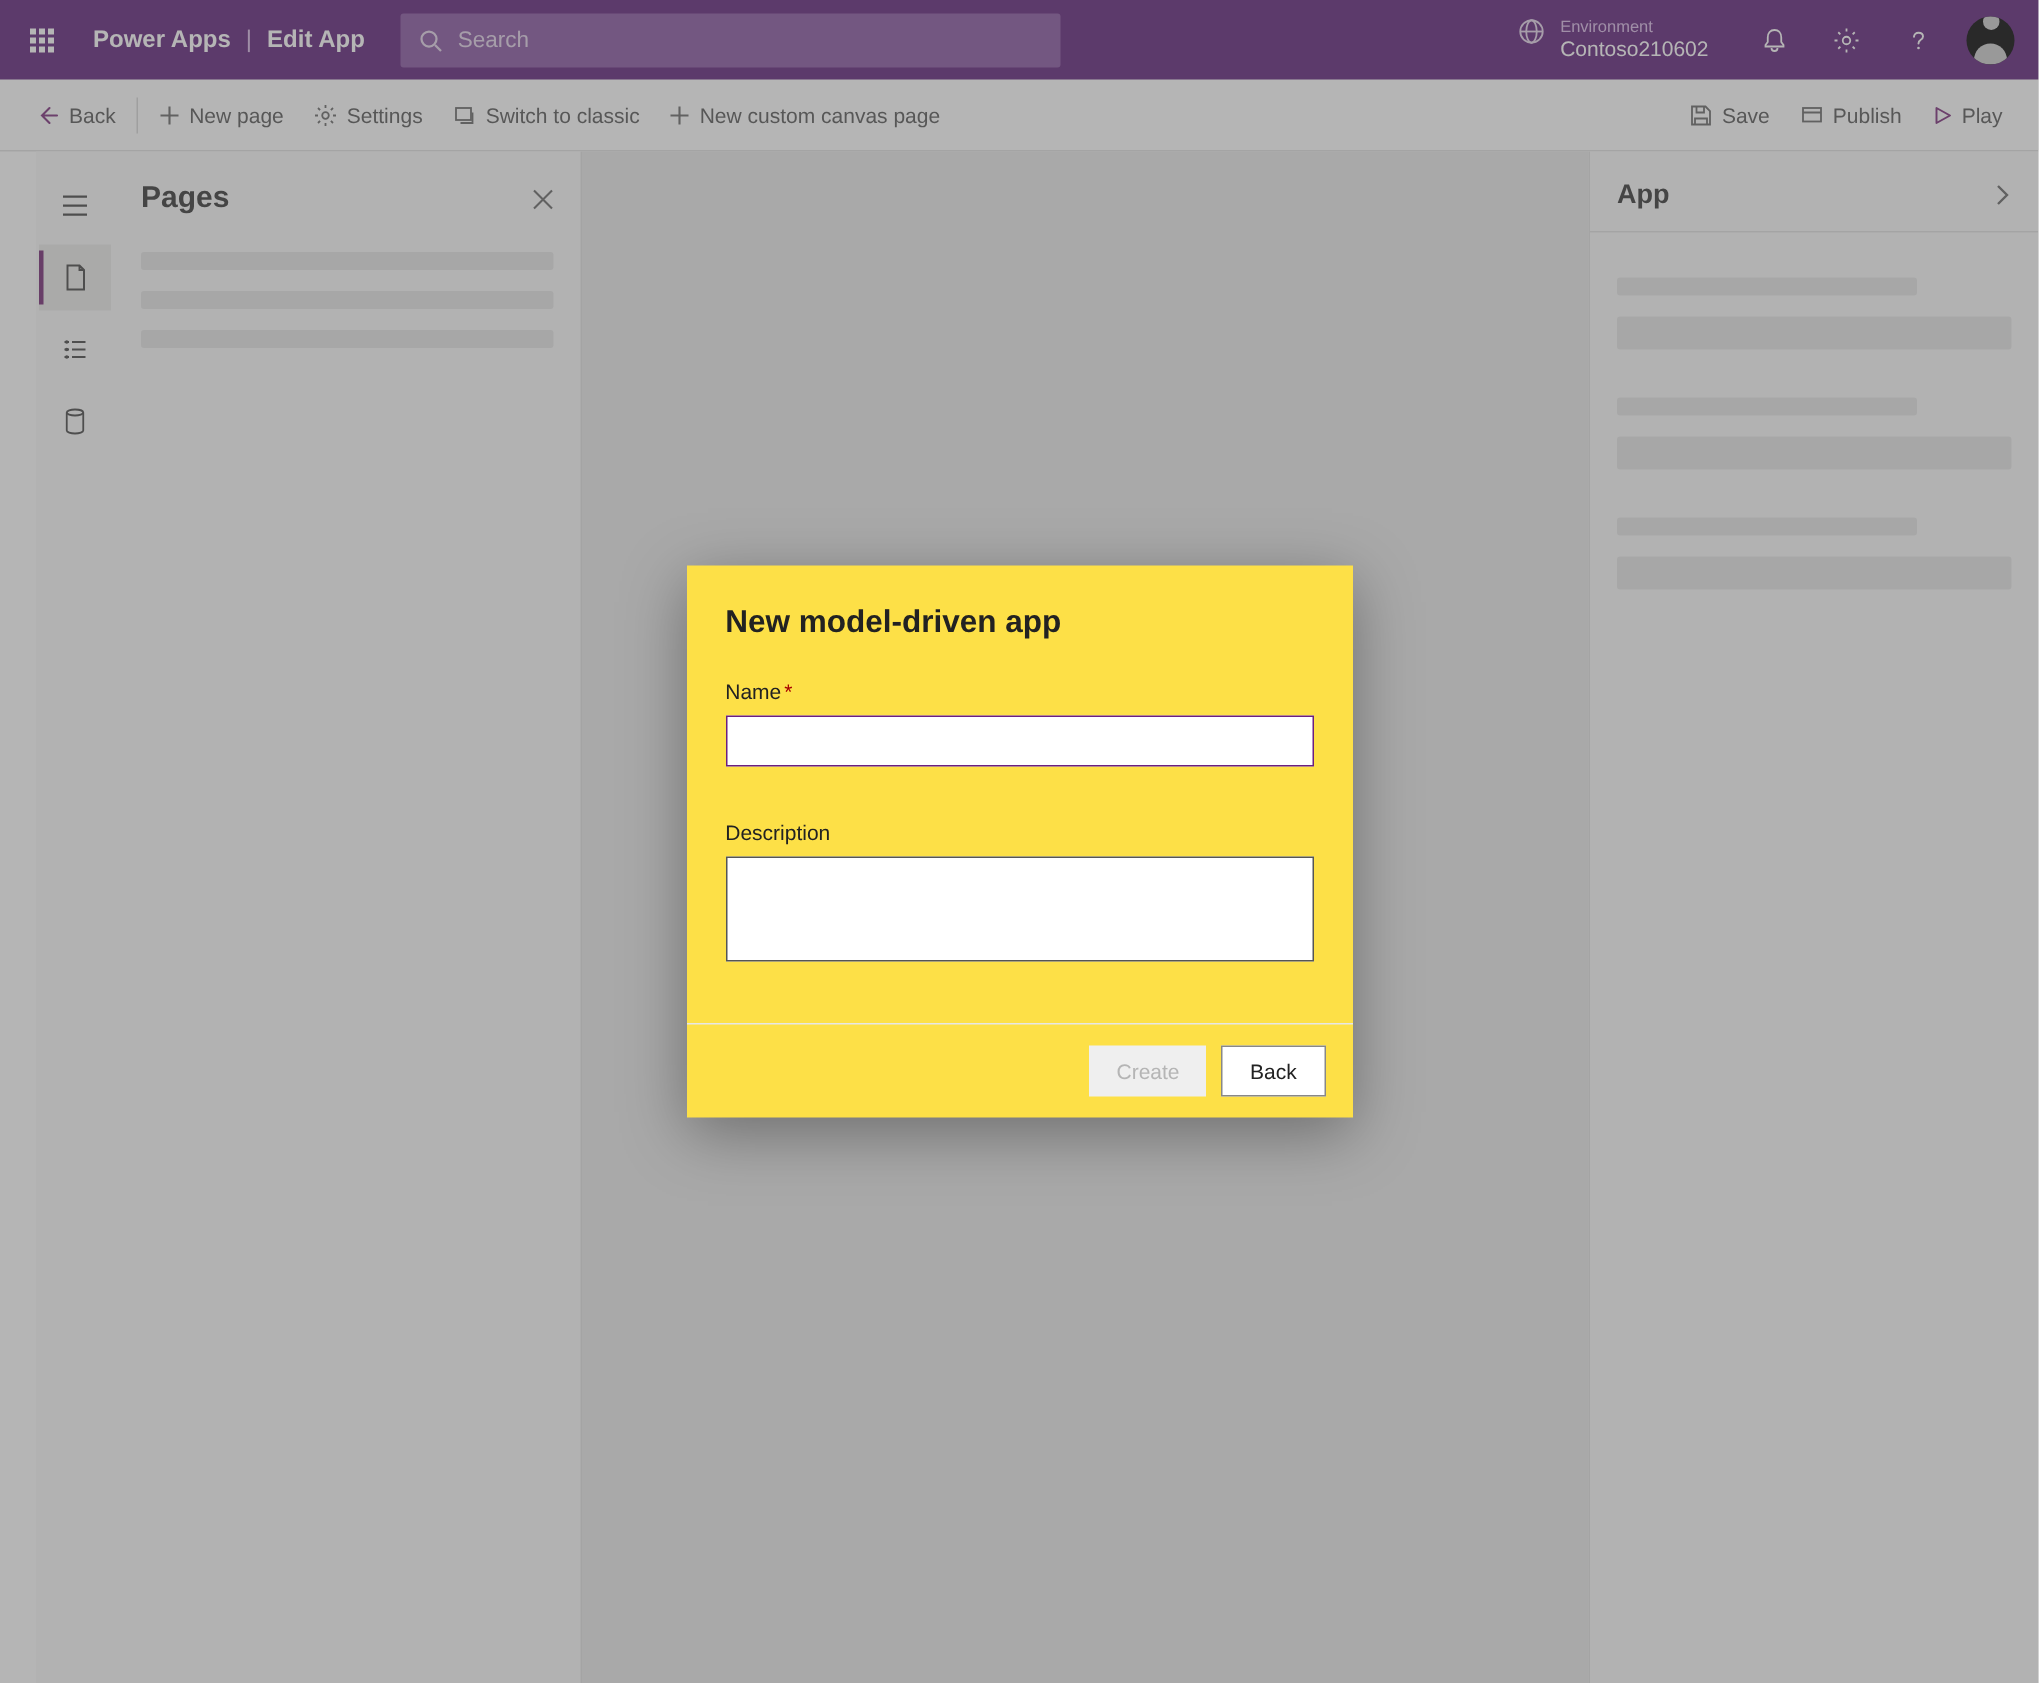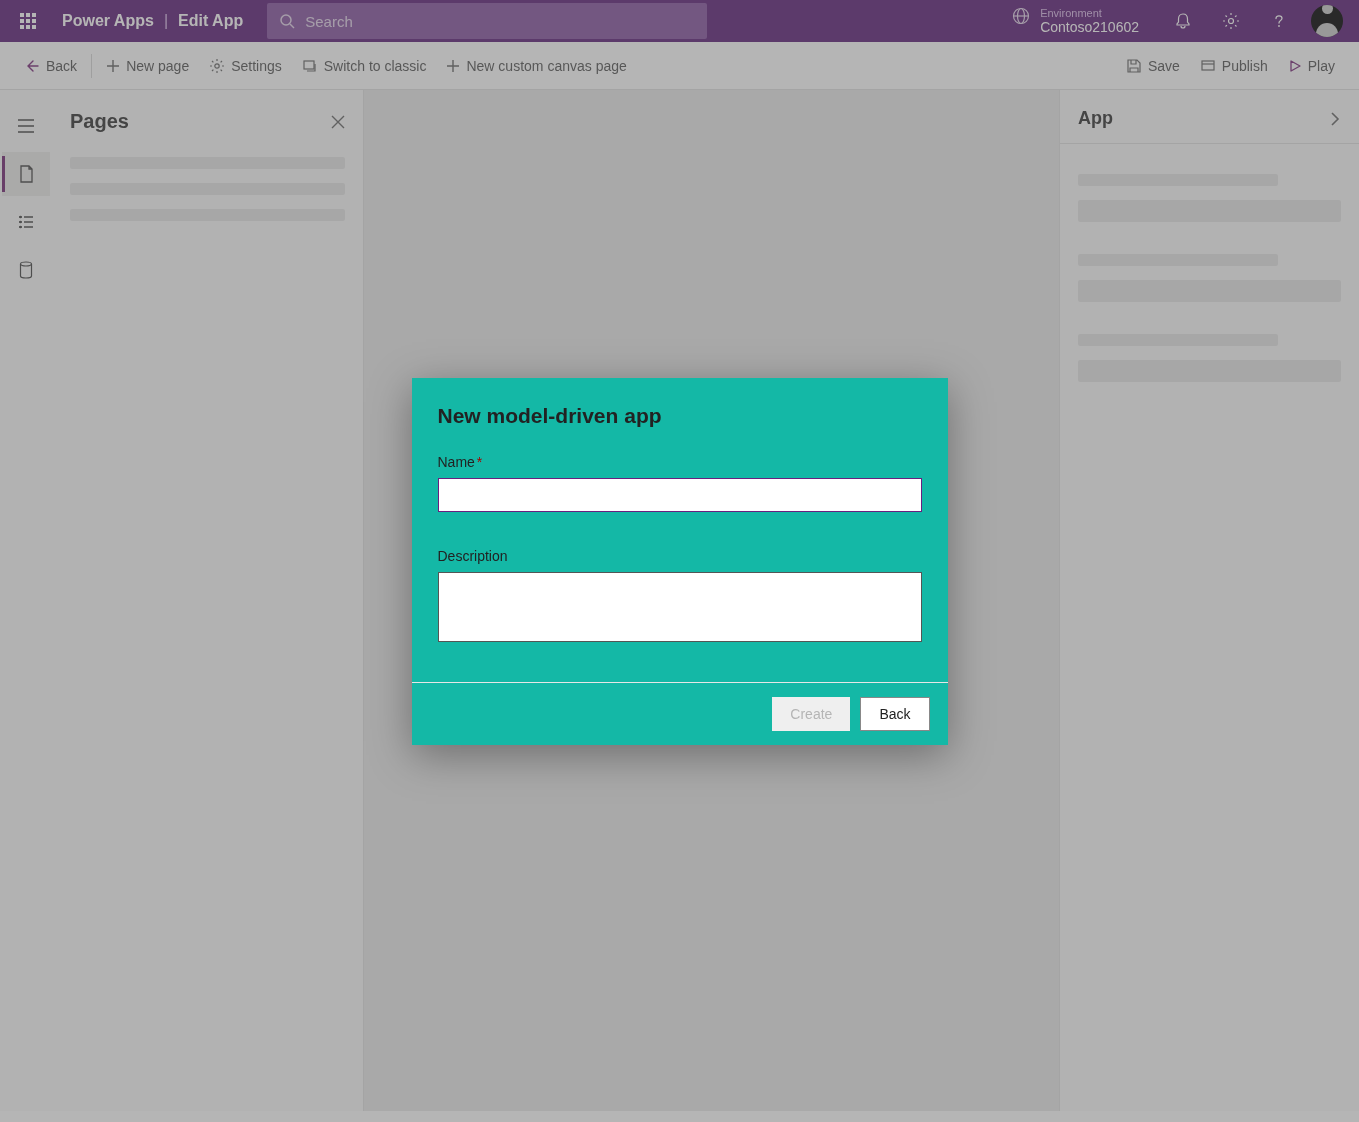--- a/index.html
+++ b/index.html
@@ -1,19 +1,19 @@
 <!DOCTYPE html>
 <html><head>
   <meta charset="utf-8">
   <style>
     * { box-sizing: border-box; margin: 0; padding: 0; font-family: "Segoe UI", -apple-system, sans-serif; }
     body { width: 1359px; height: 1122px; overflow: hidden; background: #fff; position: relative; }
     
     
-    .header-bar { height: 42px; background: #5e1f78; display: flex; align-items: center; color: #fff; padding: 0 8px; }
+    .header-bar { height: 53px; background: #5e1f78; display: flex; align-items: center; color: #fff; padding: 0 8px; }
     .waffle { width: 40px; height: 40px; display: flex; align-items: center; justify-content: center; cursor: pointer; }
     .waffle-grid { display: grid; grid-template-columns: repeat(3, 4px); grid-template-rows: repeat(3, 4px); gap: 2px; }
     .waffle-grid span { background: #fff; width: 4px; height: 4px; }
     .app-title { font-size: 16px; font-weight: 600; margin-left: 14px; cursor: pointer; }
     .app-title-sep { font-size: 16px; font-weight: 400; margin: 0 10px; color: #d8b9e6; }
     .app-title-sub { font-size: 16px; font-weight: 600; }
     .search-wrap { margin-left: 24px; background: #8755a0; height: 36px; width: 440px; border-radius: 2px; display: flex; align-items: center; padding: 0 12px; }
     .search-wrap input { background: transparent; border: none; outline: none; color: #fff; font-size: 15px; flex: 1; margin-left: 10px; }
     .search-wrap input::placeholder { color: #e3d4ea; }
     .header-spacer { flex: 1; }
@@ -27,21 +27,21 @@
     .avatar-body { width: 22px; height: 14px; border-radius: 12px 12px 0 0; background: #ccc; }
     .avatar-inner { display:flex; flex-direction:column; align-items:center; }
     
     
     .command-bar { height: 48px; border-bottom: 1px solid #e1e1e1; display: flex; align-items: center; padding: 0 14px; color: #555; font-size: 14px; }
     .cmd-item { display: flex; align-items: center; gap: 6px; padding: 0 10px; height: 100%; cursor: pointer; }
     .cmd-sep { width: 1px; height: 24px; background: #d8d8d8; margin: 0 4px; }
     .cmd-spacer { flex: 1; }
     
     
-    .main { display: flex; height: calc(100% - 101px); }
+    .main { display: flex; height: calc(100% - 101px); padding-left: 24px; }
     .rail { width: 52px; background: #fafafa; display: flex; flex-direction: column; align-items: center; padding-top: 14px; gap: 4px; }
     .rail-btn { width: 48px; height: 44px; display: flex; align-items: center; justify-content: center; cursor: pointer; position: relative; }
     .rail-btn.active { background: #ecebe9; }
     .rail-btn.active::before { content: ''; position: absolute; left: 0; top: 4px; bottom: 4px; width: 3px; background: #742774; }
     
     .left-panel { width: 312px; background: #fafafa; border-right: 1px solid #e1e1e1; padding: 20px 18px; }
     .left-panel-header { display: flex; align-items: center; justify-content: space-between; margin-bottom: 24px; }
     .left-panel-title { font-size: 20px; font-weight: 600; color: #333; }
     .close-x { cursor: pointer; color: #555; }
     
@@ -53,21 +53,21 @@
     .right-panel-header { display: flex; align-items: center; justify-content: space-between; margin-bottom: 30px; border-bottom: 1px solid #e1e1e1; padding-bottom: 14px; margin-left:-18px; margin-right:-18px; padding-left:18px; padding-right:18px;}
     .right-panel-title { font-size: 18px; font-weight: 600; color: #333; }
     .chev { cursor: pointer; color: #555; }
 
     .shimmer-short { width: 200px; }
     .shimmer-full { width: 100%; height: 22px; }
     .shimmer-group { margin-bottom: 32px; }
     
     
     .overlay { position: absolute; inset: 0; background: rgba(90,90,90,0.45); display: flex; align-items: center; justify-content: center; }
-    .dialog { width: 536px; background: #14b8a6; box-shadow: 0 10px 40px rgba(0,0,0,0.35); }
+    .dialog { width: 444px; background: #fde047; box-shadow: 0 10px 40px rgba(0,0,0,0.35); }
     .dialog-body { padding: 26px 26px 36px 26px; }
     .dialog-title { font-size: 21px; font-weight: 600; color: #222; margin-bottom: 26px; }
     .field-label { font-size: 14px; color: #222; margin-bottom: 8px; }
     .req { color: #a80000; margin-left: 2px; }
     .text-input { width: 100%; height: 34px; border: 1px solid #6a1f80; outline: none; padding: 0 8px; font-size: 14px; }
     .field-block { margin-bottom: 36px; }
     .textarea { width: 100%; height: 70px; border: 1px solid #555; outline: none; padding: 6px 8px; font-size: 14px; resize: none; font-family: inherit; }
     .dialog-footer { border-top: 1px solid #e7e7e7; padding: 14px 18px; display: flex; justify-content: flex-end; gap: 10px; }
     .btn { height: 34px; padding: 0 18px; font-size: 14px; cursor: pointer; border: 1px solid #888; background: #fff; color: #222; }
     .btn.primary { background: #efefef; border: none; color: #b5b5b5; cursor: not-allowed; }

